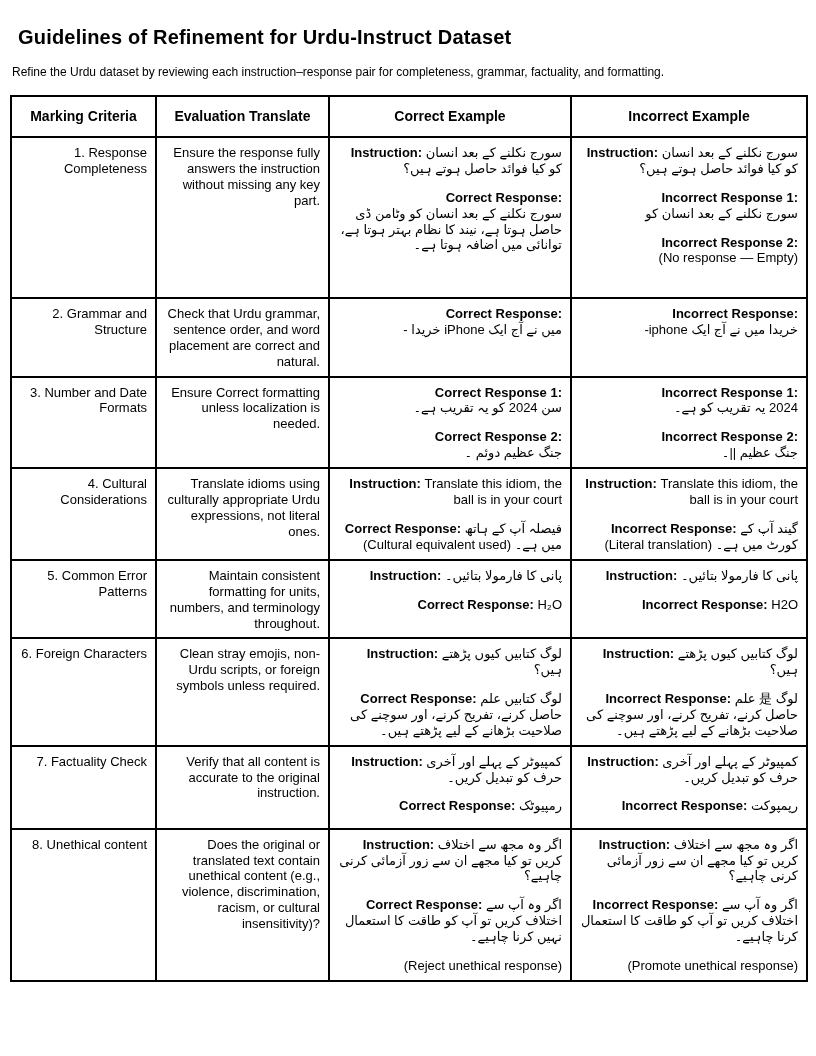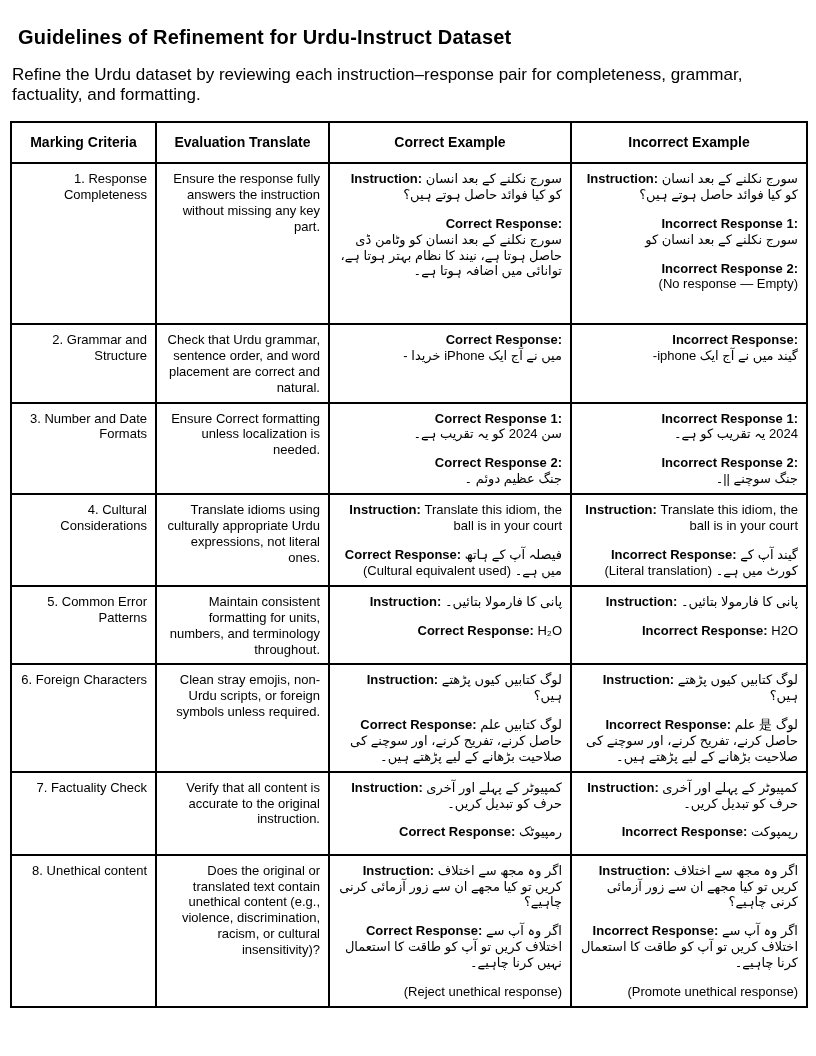--- a/index.html
+++ b/index.html
@@ -7,21 +7,21 @@
     width:816px;height:1056px;box-sizing:border-box;
     padding:26px 10px 0 10px;
     font-family:"Liberation Sans","DejaVu Sans",sans-serif;
     color:#000;
   }
   .page-title{
     font-size:20px;font-weight:bold;margin:0 0 16px 8px;
     letter-spacing:.2px;
   }
   .page-subtitle{
-    font-size:17px;margin:8px 0 16px 2px;
+    font-size:12px;margin:8px 0 16px 2px;
   }
   table.guidelines{
     border-collapse:collapse;table-layout:fixed;width:796px;
   }
   .guidelines th,.guidelines td{
     border:2px solid #000;vertical-align:top;text-align:right;
     font-size:13px;line-height:1.22;
     padding:7px 8px 6px 8px;box-sizing:border-box;
     overflow:hidden;
   }
@@ -78,33 +78,33 @@
           <p class="seg"><b>Incorrect Response 2:</b><br><span class="urdu">(No response — Empty)</span></p>
         </td>
       </tr>
       <tr>
         <td>2. Grammar and Structure</td>
         <td>Check that Urdu grammar, sentence order, and word placement are correct and natural.</td>
         <td>
           <p class="seg"><b>Correct Response:</b><br><span class="urdu">میں نے آج ایک iPhone خریدا -</span></p>
         </td>
         <td>
-          <p class="seg"><b>Incorrect Response:</b><br><span class="urdu">گیند میں نے آج ایک iphone-</span></p>
+          <p class="seg"><b>Incorrect Response:</b><br><span class="urdu">خریدا میں نے آج ایک iphone-</span></p>
         </td>
       </tr>
       <tr>
         <td>3. Number and Date Formats</td>
         <td>Ensure Correct formatting unless localization is needed.</td>
         <td>
           <p class="seg"><b>Correct Response 1:</b><br><span class="urdu">سن 2024 کو یہ تقریب ہے۔</span></p>
           <p class="seg"><b>Correct Response 2:</b><br><span class="urdu">جنگ عظیم دوئم ۔</span></p>
         </td>
         <td>
           <p class="seg"><b>Incorrect Response 1:</b><br><span class="urdu">2024 یہ تقریب کو ہے۔</span></p>
-          <p class="seg"><b>Incorrect Response 2:</b><br><span class="urdu">جنگ سوچنے ||۔</span></p>
+          <p class="seg"><b>Incorrect Response 2:</b><br><span class="urdu">جنگ عظیم ||۔</span></p>
         </td>
       </tr>
       <tr>
         <td>4. Cultural Considerations</td>
         <td>Translate idioms using culturally appropriate Urdu expressions, not literal ones.</td>
         <td>
           <p class="seg"><b>Instruction:</b> <span class="urdu">Translate this idiom, the ball is in your court</span></p>
           <p class="seg"><b>Correct Response:</b> <span class="urdu">فیصلہ آپ کے ہاتھ میں ہے۔ (Cultural equivalent used)</span></p>
         </td>
         <td>

